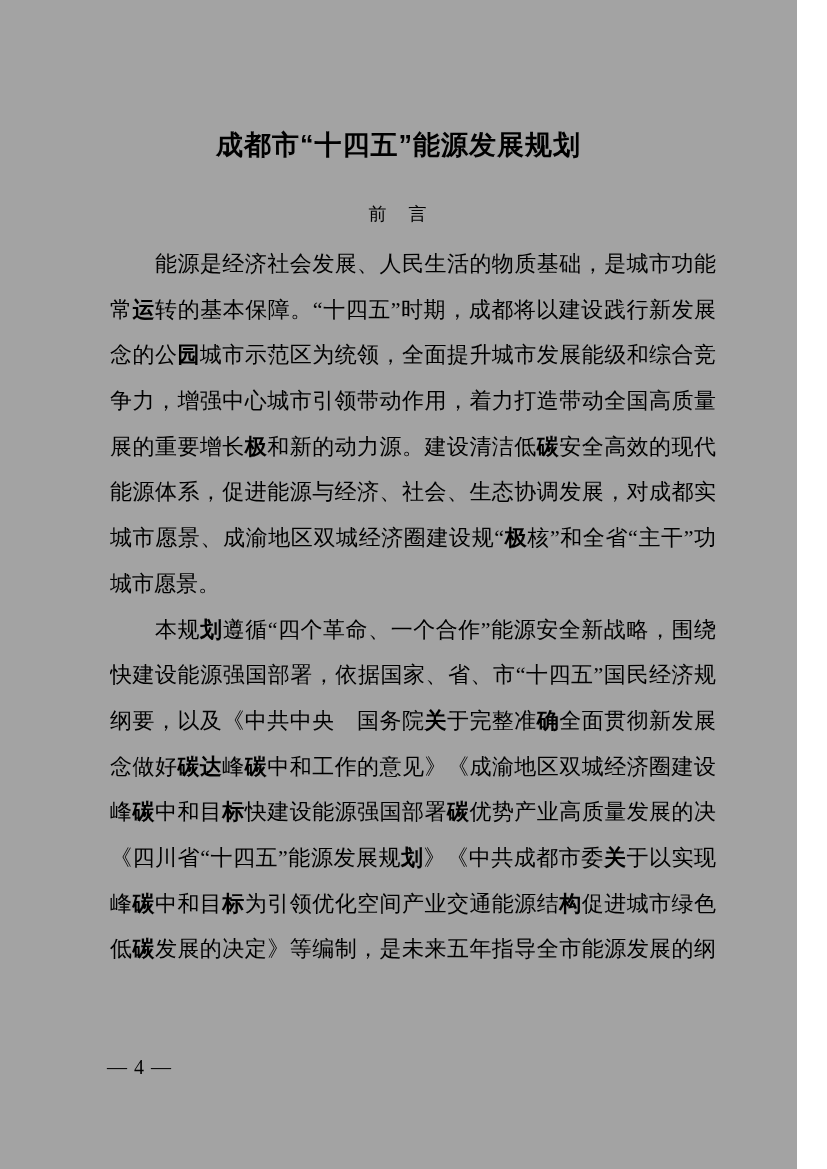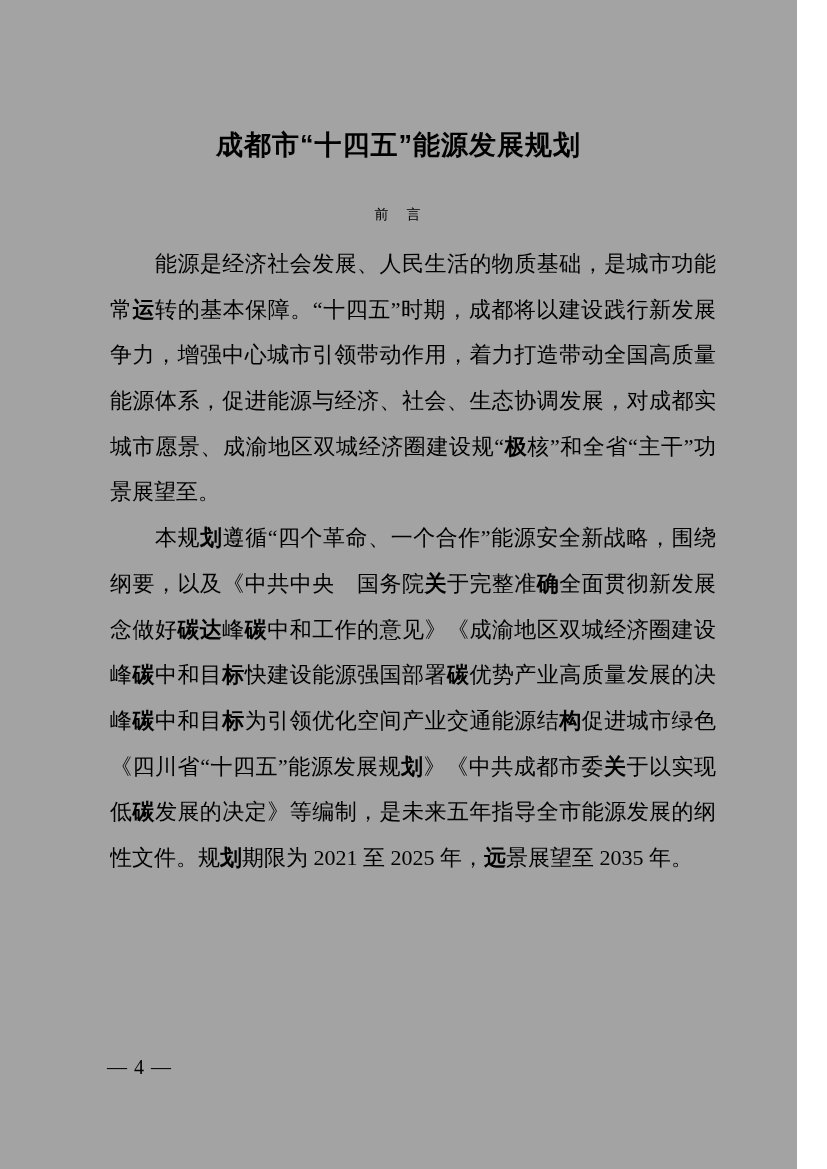--- a/index.html
+++ b/index.html
@@ -29,21 +29,21 @@
     color: #000000;
   }
   .section-heading {
     position: absolute;
     top: 200px;
     left: 0;
     width: 100%;
     text-align: center;
     font-family: "Liberation Sans", "DejaVu Sans", sans-serif;
     font-weight: 400;
-    font-size: 14px;
+    font-size: 18px;
     letter-spacing: 2px;
     line-height: 28px;
     color: #000000;
   }
   .doc-body {
     position: absolute;
     top: 241px;
     left: 110px;
     width: 606px;
     font-family: "Liberation Serif", "DejaVu Serif", serif;
@@ -86,28 +86,30 @@
 <body>
 
 <div class="page">
   <div class="doc-title">成都市“十四五”能源发展规划</div>
 
   <div class="section-heading">前　言</div>
 
   <div class="doc-body">
       <div class="line indent"><span class="seg">能源是经济社会发展、人民生活的物质基础，是城市功能正</span></div>
       <div class="line"><span class="seg">常</span><span class="seg b">运</span><span class="seg">转的基本保障。“十四五”时期，成都将以建设践行新发展理</span></div>
+      <div class="line"><span class="seg">念的公</span><span class="seg b">园</span><span class="seg">城市示范区为统领，全面提升城市发展能级和综合竞</span></div>
       <div class="line"><span class="seg">争力，增强中心城市引领带动作用，着力打造带动全国高质量发</span></div>
+      <div class="line"><span class="seg">展的重要增长</span><span class="seg b">极</span><span class="seg">和新的动力源。建设清洁低</span><span class="seg b">碳</span><span class="seg">安全高效的现代</span></div>
       <div class="line"><span class="seg">能源体系，促进能源与经济、社会、生态协调发展，对成都实现</span></div>
       <div class="line"><span class="seg">城市愿景、成渝地区双城经济圈建设规“</span><span class="seg b">极</span><span class="seg">核”和全省“主干”功能具</span></div>
-      <div class="line last"><span class="seg">景展望至。</span></div>
+      <div class="line last"><span class="seg">城市愿景。</span></div>
       <div class="line indent"><span class="seg">本规</span><span class="seg b">划</span><span class="seg">遵循“四个革命、一个合作”能源安全新战略，围绕加</span></div>
+      <div class="line"><span class="seg">快建设能源强国部署，依据国家、省、市“十四五”国民经济规</span></div>
       <div class="line"><span class="seg">纲要，以及《中共中央　国务院</span><span class="seg b">关</span><span class="seg">于完整准</span><span class="seg b">确</span><span class="seg">全面贯彻新发展理</span></div>
       <div class="line"><span class="seg">念做好</span><span class="seg b">碳达</span><span class="seg">峰</span><span class="seg b">碳</span><span class="seg">中和工作的意见》《成渝地区双城经济圈建设规</span></div>
       <div class="line"><span class="seg">峰</span><span class="seg b">碳</span><span class="seg">中和目</span><span class="seg b">标</span><span class="seg">快建设能源强国部署</span><span class="seg b">碳</span><span class="seg">优势产业高质量发展的决定》</span></div>
+      <div class="line"><span class="seg">《四川省“十四五”能源发展规</span><span class="seg b">划</span><span class="seg">》《中共成都市委</span><span class="seg b">关</span><span class="seg">于以实现</span></div>
       <div class="line"><span class="seg">峰</span><span class="seg b">碳</span><span class="seg">中和目</span><span class="seg b">标</span><span class="seg">为引领优化空间产业交通能源结</span><span class="seg b">构</span><span class="seg">促进城市绿色</span></div>
-      <div class="line"><span class="seg">《四川省“十四五”能源发展规</span><span class="seg b">划</span><span class="seg">》《中共成都市委</span><span class="seg b">关</span><span class="seg">于以实现</span></div>
       <div class="line"><span class="seg">低</span><span class="seg b">碳</span><span class="seg">发展的决定》等编制，是未来五年指导全市能源发展的纲领</span></div>
-      <div class="line last"><span class="seg">性文件。规</span><span class="seg b">划</span><span class="seg">期限为 2021 至 2025 年，</span><span class="seg b">远</span><span class="seg">景展望至 2035 年。</span></div>
     </div>
 
   <div class="page-footer">— 4 —</div>
 </div>
 
 </body></html>

